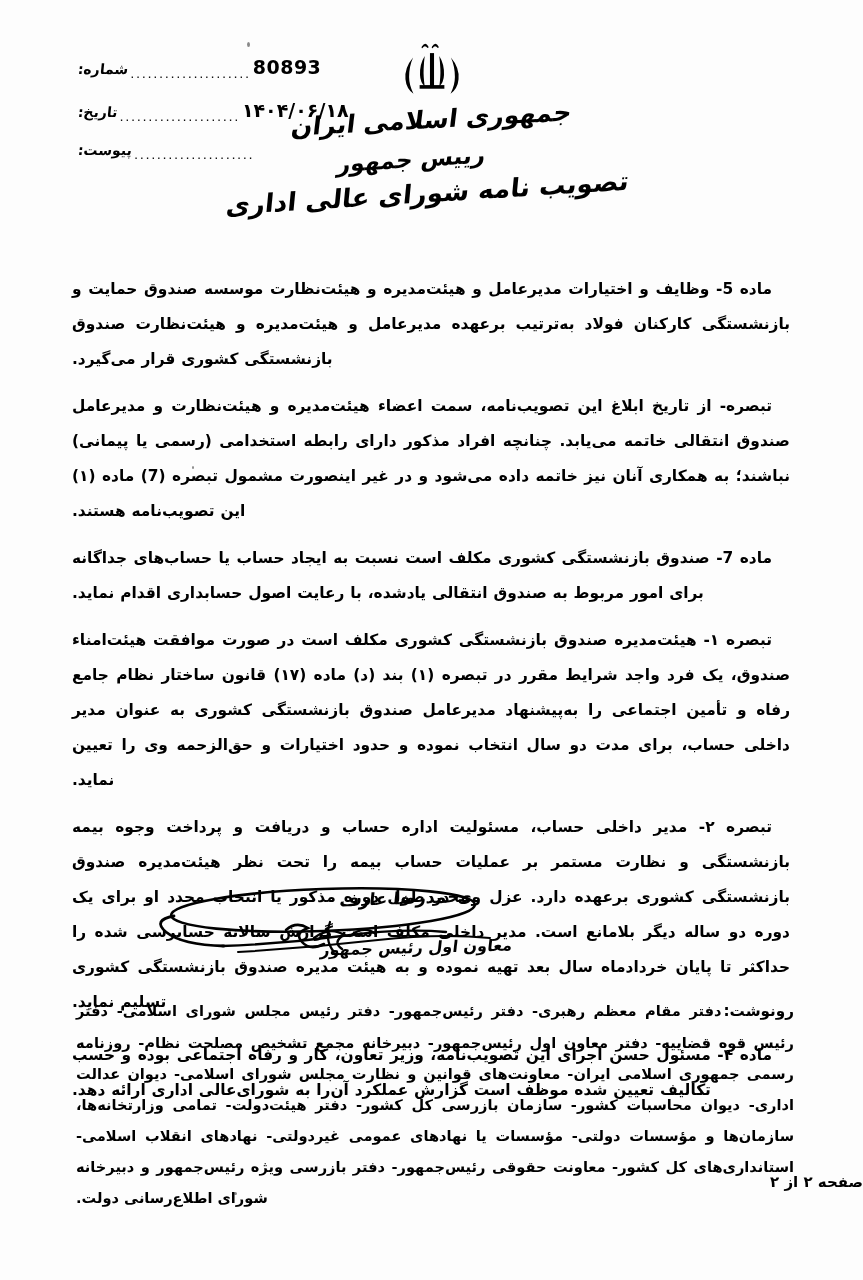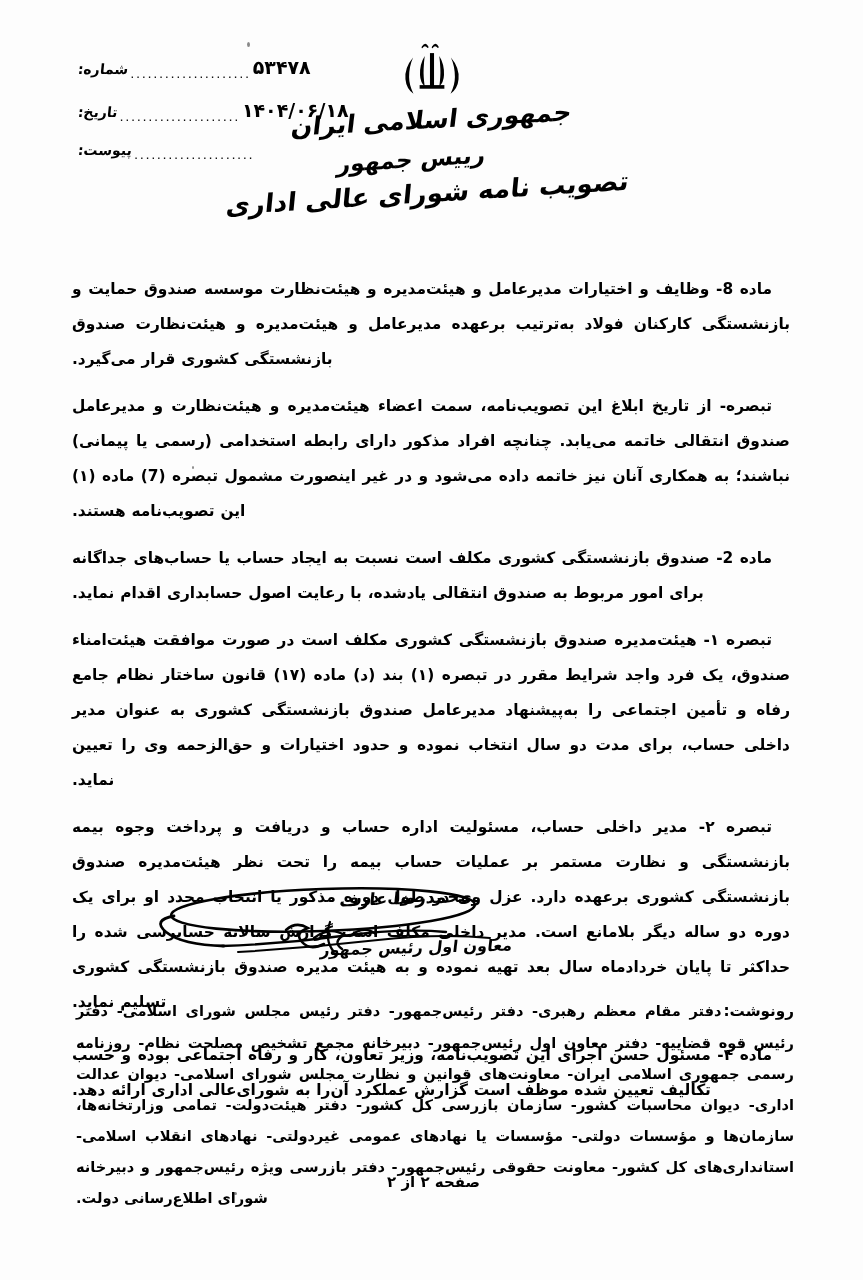--- a/index.html
+++ b/index.html
@@ -197,21 +197,20 @@
     font-size: 15.2px;
     padding-left: 2px;
   }
 
   
   .footer {
     position: absolute;
     top: 1172px;
     left: 4px;
     right: 0;
-    text-align: center;
     direction: rtl;
   }
   .page-number {
     font-size: 15px;
     font-weight: 700;
     letter-spacing: 0.4px;
   }
 
   
   .scan-speck {
@@ -225,21 +224,21 @@
 <body>
 
 <div class="page">
 
   <div class="letterhead">
 
     <div class="meta-block">
       <div class="meta-row">
         <span class="meta-label">شماره:</span>
         <span class="meta-dots">.....................</span>
-        <span class="meta-value">۵۳۴۷۸</span>
+        <span class="meta-value">80893</span>
       </div>
       <div class="meta-row">
         <span class="meta-label">تاریخ:</span>
         <span class="meta-dots">.....................</span>
         <span class="meta-value">۱۴۰۴/۰۶/۱۸</span>
       </div>
       <div class="meta-row empty">
         <span class="meta-label">پیوست:</span>
         <span class="meta-dots">.....................</span>
         <span class="meta-value"></span>
@@ -264,23 +263,23 @@
 
         <path d="M76 24 q12 14 10.5 30 q-1.2 13 -11 20 q6 -12 6 -23 q0 -15 -5.5 -27 Z" fill="#000"></path>
       </svg>
       <div class="country-name">جمهوری اسلامی ایران</div>
       <div class="office-name">رییس جمهور</div>
       <div class="doc-title">تصویب نامه شورای عالی اداری</div>
     </div>
   </div>
 
   <div class="content">
-    <p class="para">ماده 8- وظایف و اختیارات مدیرعامل و هیئت‌مدیره و هیئت‌نظارت موسسه صندوق حمایت و بازنشستگی کارکنان فولاد به‌ترتیب برعهده مدیرعامل و هیئت‌مدیره و هیئت‌نظارت صندوق بازنشستگی کشوری قرار می‌گیرد.</p>
+    <p class="para">ماده 5- وظایف و اختیارات مدیرعامل و هیئت‌مدیره و هیئت‌نظارت موسسه صندوق حمایت و بازنشستگی کارکنان فولاد به‌ترتیب برعهده مدیرعامل و هیئت‌مدیره و هیئت‌نظارت صندوق بازنشستگی کشوری قرار می‌گیرد.</p>
     <p class="para">تبصره- از تاریخ ابلاغ این تصویب‌نامه، سمت اعضاء هیئت‌مدیره و هیئت‌نظارت و مدیرعامل صندوق انتقالی خاتمه می‌یابد. چنانچه افراد مذکور دارای رابطه استخدامی (رسمی یا پیمانی) نباشند؛ به همکاری آنان نیز خاتمه داده می‌شود و در غیر اینصورت مشمول تبصره (7) ماده (۱) این تصویب‌نامه هستند.</p>
-    <p class="para">ماده 2- صندوق بازنشستگی کشوری مکلف است نسبت به ایجاد حساب یا حساب‌های جداگانه برای امور مربوط به صندوق انتقالی یادشده، با رعایت اصول حسابداری اقدام نماید.</p>
+    <p class="para">ماده 7- صندوق بازنشستگی کشوری مکلف است نسبت به ایجاد حساب یا حساب‌های جداگانه برای امور مربوط به صندوق انتقالی یادشده، با رعایت اصول حسابداری اقدام نماید.</p>
     <p class="para">تبصره ۱- هیئت‌مدیره صندوق بازنشستگی کشوری مکلف است در صورت موافقت هیئت‌امناء صندوق، یک فرد واجد شرایط مقرر در تبصره (۱) بند (د) ماده (۱۷) قانون ساختار نظام جامع رفاه و تأمین اجتماعی را به‌پیشنهاد مدیرعامل صندوق بازنشستگی کشوری به عنوان مدیر داخلی حساب، برای مدت دو سال انتخاب نموده و حدود اختیارات و حق‌الزحمه وی را تعیین نماید.</p>
     <p class="para">تبصره ۲- مدیر داخلی حساب، مسئولیت اداره حساب و دریافت و پرداخت وجوه بیمه بازنشستگی و نظارت مستمر بر عملیات حساب بیمه را تحت نظر هیئت‌مدیره صندوق بازنشستگی کشوری برعهده دارد. عزل وی در طول دوره مذکور یا انتخاب مجدد او برای یک دوره دو ساله دیگر بلامانع است. مدیر داخلی مکلف است گزارش سالانه حسابرسی شده را حداکثر تا پایان خردادماه سال بعد تهیه نموده و به هیئت مدیره صندوق بازنشستگی کشوری تسلیم نماید.</p>
     <p class="para">ماده ۴- مسئول حسن اجرای این تصویب‌نامه، وزیر تعاون، کار و رفاه اجتماعی بوده و حسب تکالیف تعیین شده موظف است گزارش عملکرد آن‌را به شورای‌عالی اداری ارائه دهد.</p>
   </div>
 
   <div class="signature">
     <svg class="sig-stroke" viewBox="0 0 430 110" aria-hidden="true">
       <ellipse cx="205" cy="30" rx="152" ry="21" fill="none" stroke="#000" stroke-width="2.6" transform="rotate(-2 205 30)"></ellipse>
       <path d="M56 36 q-22 4 -8 16 q16 13 58 14" fill="none" stroke="#000" stroke-width="2.8" stroke-linecap="round"></path>
       <path d="M104 66 q60 -2 120 -10 q60 -8 104 -4" fill="none" stroke="#000" stroke-width="2.4" stroke-linecap="round"></path>

